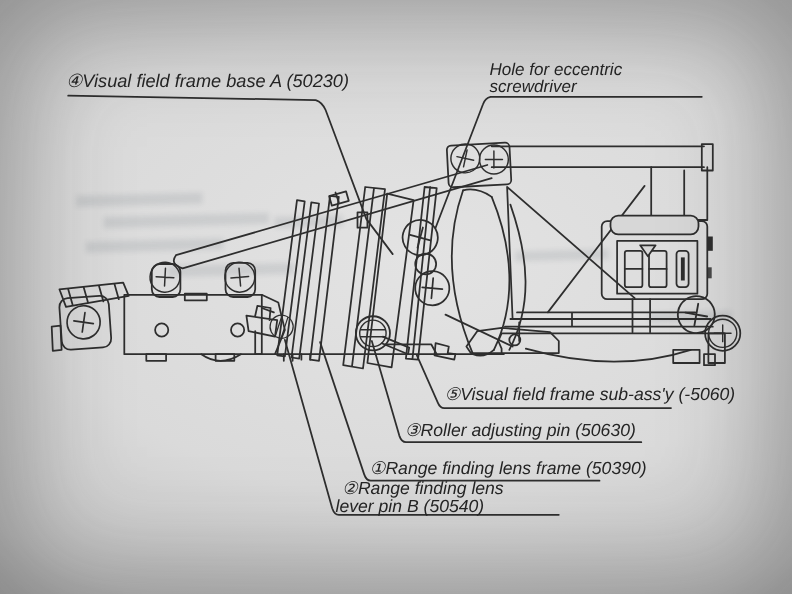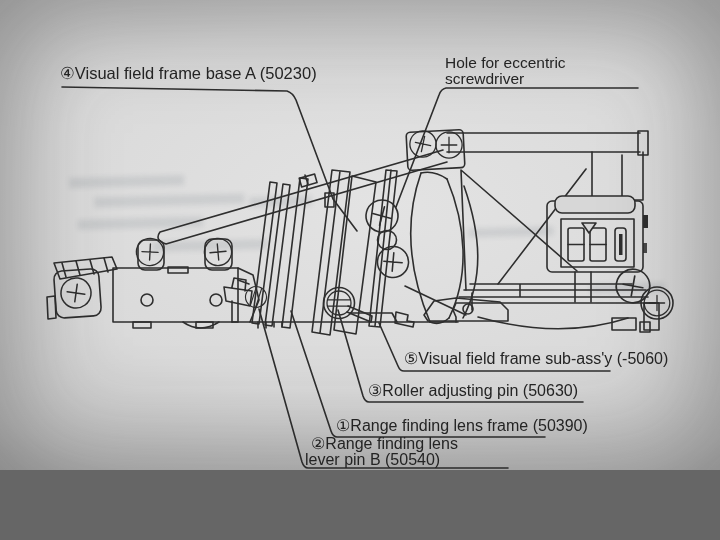--- a/index.html
+++ b/index.html
@@ -1,20 +1,21 @@
 <!DOCTYPE html>
 <html><head>
 <meta charset="utf-8">
 <style>
   html,body{margin:0;padding:0;background:#666;}
   .page{
-    position:relative;width:720px;height:470px;overflow:hidden;
+    position:relative;width:720px;height:540px;overflow:hidden;
     background:radial-gradient(ellipse 115% 95% at 53% 44%,
       #e3e3e3 0%, #dadada 42%, #c9c9c9 66%, #ababab 86%, #8d8d8d 100%);
     font-family:"Liberation Sans", sans-serif;
+    font-style:italic;
   }
   .page::after{
     content:'';position:absolute;inset:0;pointer-events:none;
     box-shadow:inset 0 0 95px 20px rgba(35,35,35,.34);
   }
   svg.diagram{position:absolute;left:0;top:0;filter:blur(.22px);}
   svg text{fill:#252525;font-family:"Liberation Sans", sans-serif;}
   .ln{stroke:#2e2e2e;fill:none;stroke-width:1.6;stroke-linejoin:round;stroke-linecap:round;}
   .fl{fill:#2e2e2e;stroke:none;}
   .paper{fill:#d7d7d7;}

